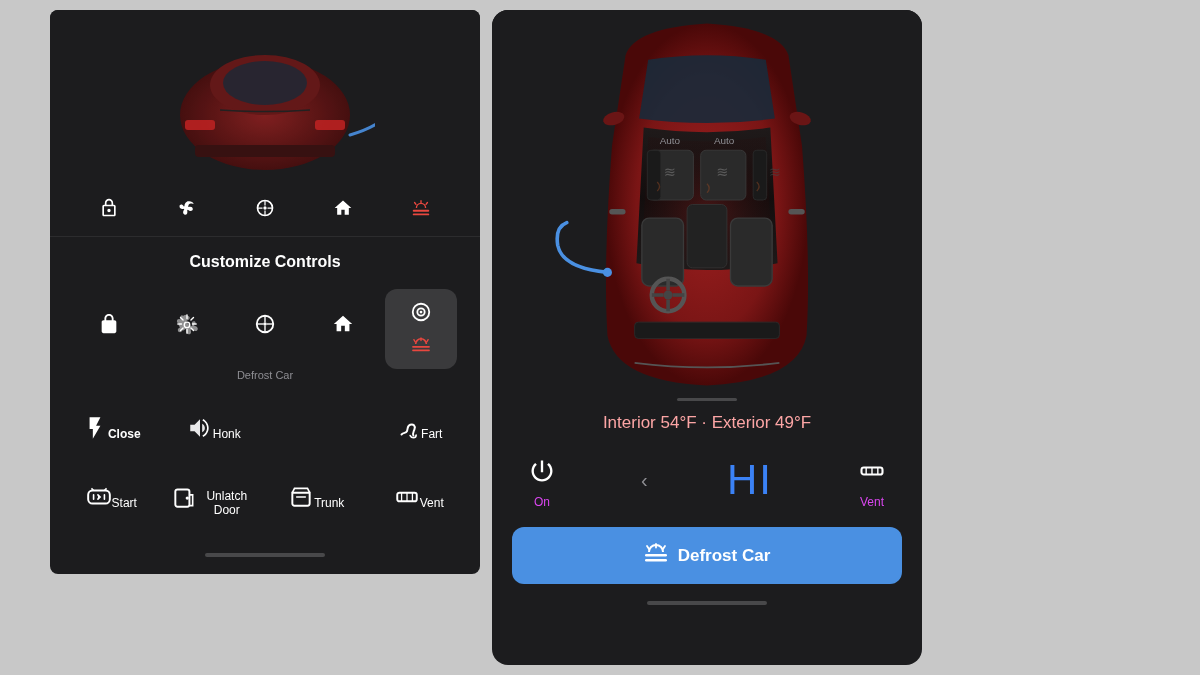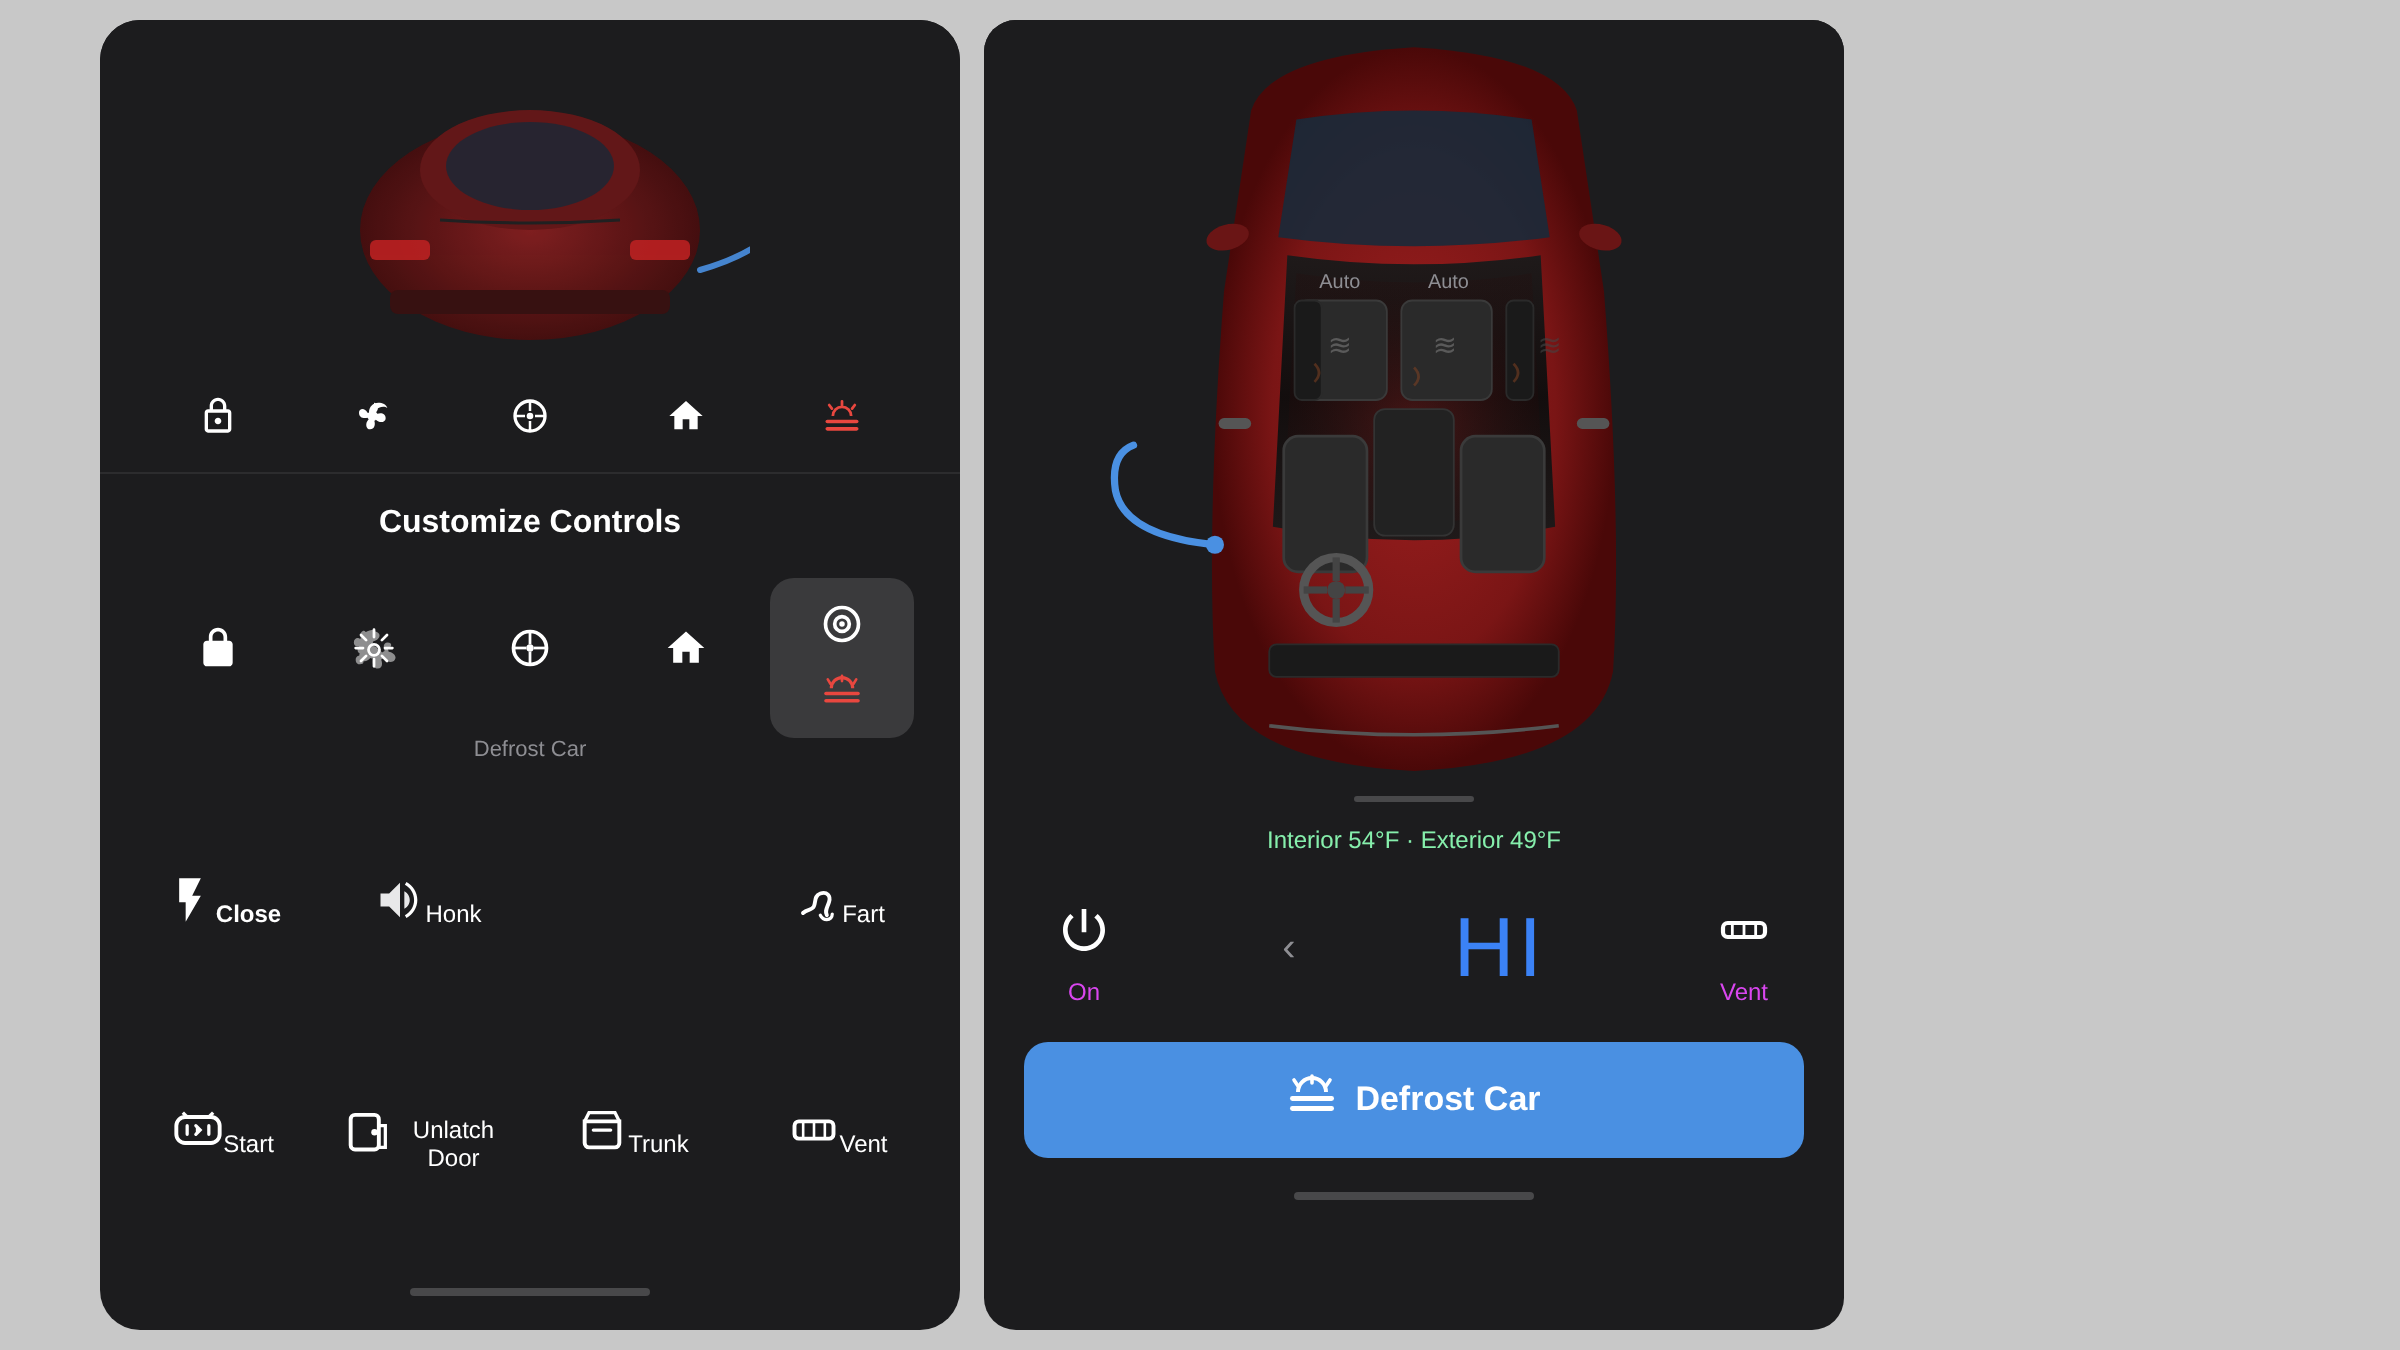--- a/index.html
+++ b/index.html
@@ -17,23 +17,23 @@
     .container {
       display: flex;
       gap: 12px;
       width: 1100px;
       height: 655px;
     }
 
     
     .left-panel {
       width: 430px;
-      height: 655px;
+      height: 564px;
       background: #1c1c1e;
-      border-radius: 20px;
+      border-radius: 8px;
       overflow: hidden;
       display: flex;
       flex-direction: column;
       position: relative;
     }
 
     .car-image-area {
       width: 100%;
       height: 170px;
       background: #1c1c1e;
@@ -208,22 +208,22 @@
       padding: 10px 20px 8px;
     }
 
     .defrosting-title {
       color: #ffffff;
       font-size: 15px;
       font-weight: 600;
     }
 
     .defrosting-temps {
-      color: #86efac;
-      font-size: 12px;
+      color: #fca5a5;
+      font-size: 17px;
       margin-top: 2px;
     }
 
     .climate-controls {
       display: flex;
       align-items: center;
       justify-content: space-between;
       padding: 10px 30px;
     }
 

